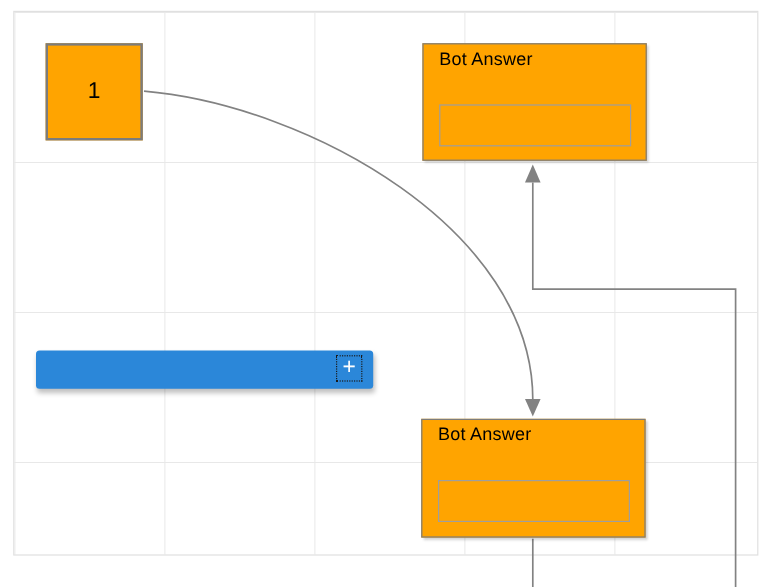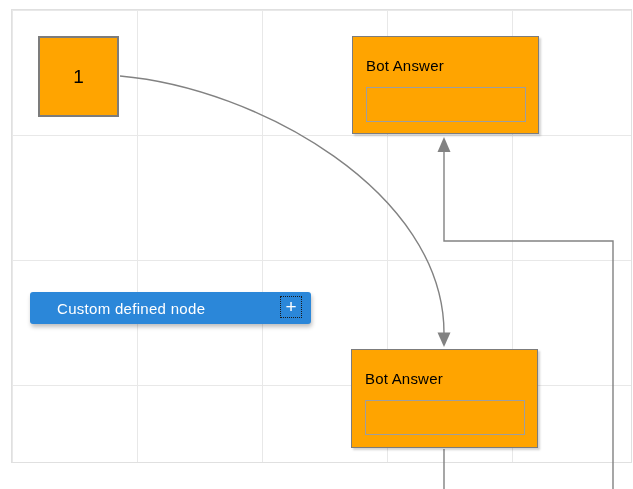--- a/index.html
+++ b/index.html
@@ -36,21 +36,21 @@
 
   .bot{
     width:187px;height:98px;
     background:var(--node-fill,#ffa400);
     border:1px solid var(--node-border,#7c7c7c);
     box-shadow:2px 2px 2px rgba(0,0,0,0.18);
   }
   .bot-top{left:352px;top:36px;}
   .bot-bottom{left:351px;top:349px;height:99px;}
   .bot-title{
-    position:absolute;left:13px;top:20px;
+    position:absolute;left:13px;top:4px;
     font-size:15px;color:#000000;letter-spacing:0.2px;
   }
   .bot-field{
     position:absolute;left:13px;top:50px;width:160px;height:35px;
     box-sizing:border-box;border:1px solid var(--field-border,#9e9e9e);
     background:transparent;
   }
 
   .custom{
     left:30px;top:292px;width:281px;height:32px;
@@ -96,19 +96,18 @@
     <div class="bot-title">Bot Answer</div>
     <div class="bot-field"></div>
   </div>
 
   <div class="node bot bot-bottom">
     <div class="bot-title">Bot Answer</div>
     <div class="bot-field"></div>
   </div>
 
   <div class="node custom">
-    <span class="custom-label">Custom defined node</span>
     <span class="add-box">
       <span class="plus">+</span>
     </span>
   </div>
 
 </div>
 
 </body></html>

